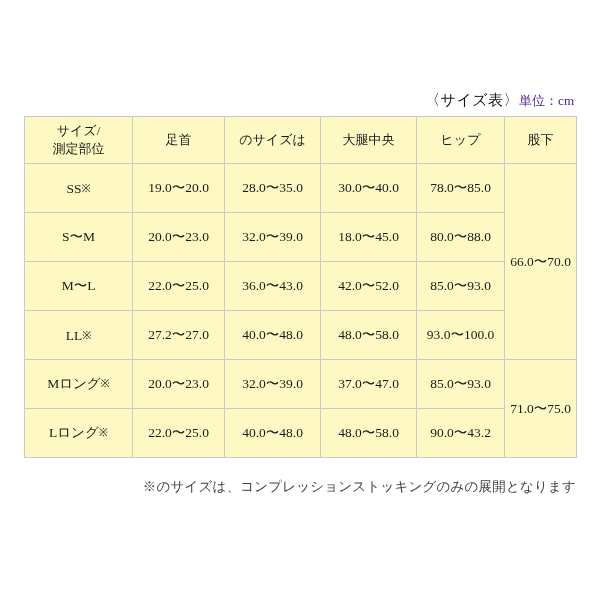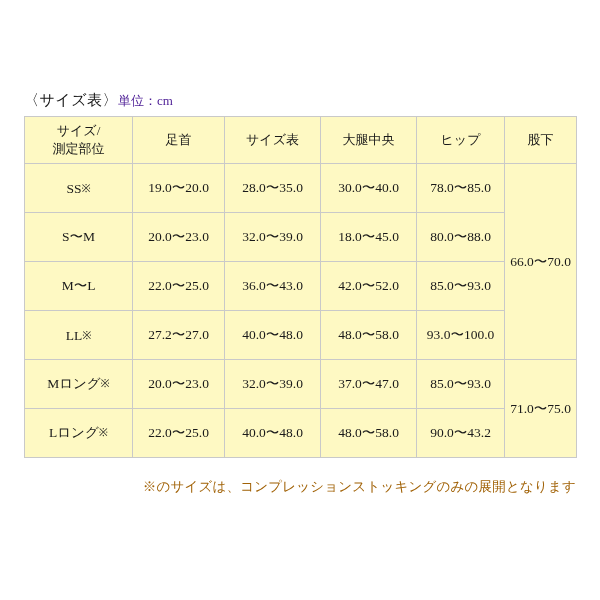--- a/index.html
+++ b/index.html
@@ -21,21 +21,21 @@
     box-sizing: border-box;
   }
   .header-row {
     position: absolute;
     top: 88px;
     left: 24px;
     right: 24px;
     height: 22px;
     display: flex;
     align-items: flex-end;
-    justify-content: flex-start;
+    justify-content: flex-end;
   }
   .title {
     font-size: 15px;
     letter-spacing: 0.5px;
     color: #141414;
     white-space: nowrap;
   }
   .unit {
     font-size: 13px;
     color: #4c1d95;
@@ -85,21 +85,21 @@
     font-size: 13.5px;
     margin-left: 42px;
   }
   .footnote {
     position: absolute;
     left: 24px;
     right: 24px;
     top: 478px;
     text-align: right;
     font-size: 13.5px;
-    color: #a16207;
+    color: #404040;
     letter-spacing: 0.2px;
   }
   .colw-1 { width: 108px; }
   .colw-2 { width: 92px; }
   .colw-3 { width: 96px; }
   .colw-4 { width: 96px; }
   .colw-5 { width: 88px; }
   .colw-6 { width: 72px; }
 </style>
 </head>
@@ -121,21 +121,21 @@
       <col class="colw-5">
       <col class="colw-6">
     </colgroup>
     <tbody>
       <tr class="head-row">
         <td class="head-label">
           <span>サイズ/</span><br>
           <span>測定部位</span>
         </td>
         <td>足首</td>
-        <td>サイズ表</td>
+        <td>のサイズは</td>
         <td>大腿中央</td>
         <td>ヒップ</td>
         <td>股下</td>
       </tr>
 
       <tr>
         <td class="col-label"><span>SS</span><span class="mark">※</span></td>
         <td>19.0〜20.0</td>
         <td>28.0〜35.0</td>
         <td>30.0〜40.0</td>

